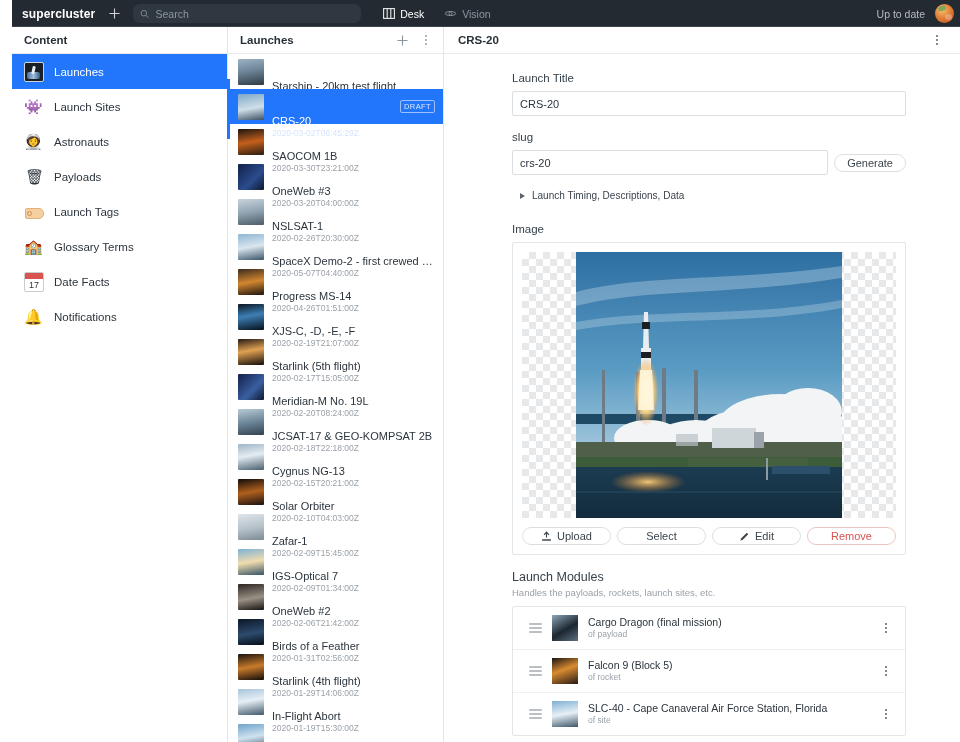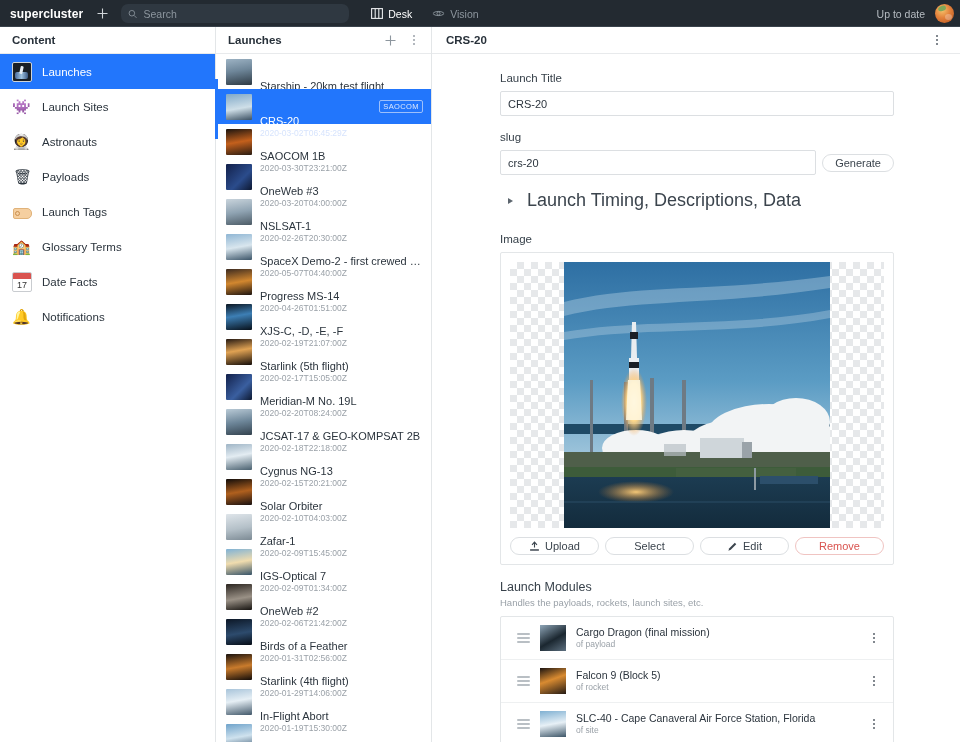--- a/index.html
+++ b/index.html
@@ -2,21 +2,21 @@
 <html><head>
 <meta charset="utf-8">
 <style>
   * { box-sizing: border-box; margin: 0; padding: 0; }
   html, body {
     width: 960px; height: 742px;
     font-family: "Liberation Sans", sans-serif;
     background: #fff; overflow: hidden;
     -webkit-font-smoothing: antialiased;
   }
-  #app { width: 960px; height: 742px; display: flex; flex-direction: column; }
+  #app { width: 960px; height: 742px; display: flex; flex-direction: column; padding-left: 12px; }
 
   
   .topbar {
     height: 27px; background: #232a31; flex: 0 0 27px;
     display: flex; align-items: center; color: #fff;
     padding: 0 6px 0 10px; position: relative;
   }
   .topbar::after {
     content:""; position:absolute; left:0; right:0; bottom:0; height:1px;
     background:#39424b;
@@ -147,21 +147,21 @@
     font-family: inherit; background: #fff;
   }
   .field { margin-bottom: 15px; }
   .row-inline { display: flex; gap: 6px; align-items: center; }
   .btn {
     height: 18px; border: 1px solid #dcdfe2; border-radius: 12px; background: #fff;
     font-size: 11px; color: #3b444d; padding: 0 12px; cursor: pointer;
     font-family: inherit; display:flex; align-items:center; justify-content:center; gap:5px;
   }
   .collapse-row {
-    display: flex; align-items: center; gap: 14px; font-size: 18px;
+    display: flex; align-items: center; gap: 7px; font-size: 10px;
     color: #3b444d; margin: 4px 0 22px 8px; cursor: pointer;
   }
   .caret { width: 0; height: 0; border-left: 5px solid #5c656e;
            border-top: 3.5px solid transparent; border-bottom: 3.5px solid transparent; }
   .section-title { font-size: 12.5px; color: #37414a; margin-bottom: 8px; }
   .section-sub { font-size: 9.5px; color: #9aa1a8; margin: -5px 0 8px; }
 
   .image-card {
     border: 1px solid #e3e6e8; border-radius: 2px; padding: 9px;
   }
@@ -310,21 +310,21 @@
               <div class="li-title">Starship - 20km test flight</div>
               <div class="li-date">2020-03-20T04:00:00Z</div>
             </div>
           </div>
           <div class="li selected">
             <div class="li-thumb" style="background: linear-gradient(170deg, rgb(127, 168, 200) 0%, rgb(207, 223, 232) 55%, rgb(60, 81, 99) 100%);"></div>
             <div class="li-text">
               <div class="li-title">CRS-20</div>
               <div class="li-date">2020-03-02T06:45:29Z</div>
             </div>
-            <span class="badge-draft">SAOCOM</span>
+            <span class="badge-draft">DRAFT</span>
           </div>
           <div class="li">
             <div class="li-thumb" style="background: linear-gradient(170deg, rgb(26, 20, 16) 0%, rgb(196, 96, 28) 50%, rgb(42, 28, 18) 100%);"></div>
             <div class="li-text">
               <div class="li-title">SAOCOM 1B</div>
               <div class="li-date">2020-03-30T23:21:00Z</div>
             </div>
           </div>
           <div class="li">
             <div class="li-thumb" style="background: linear-gradient(135deg, rgb(18, 32, 74) 0%, rgb(43, 76, 140) 60%, rgb(13, 24, 48) 100%);"></div>

